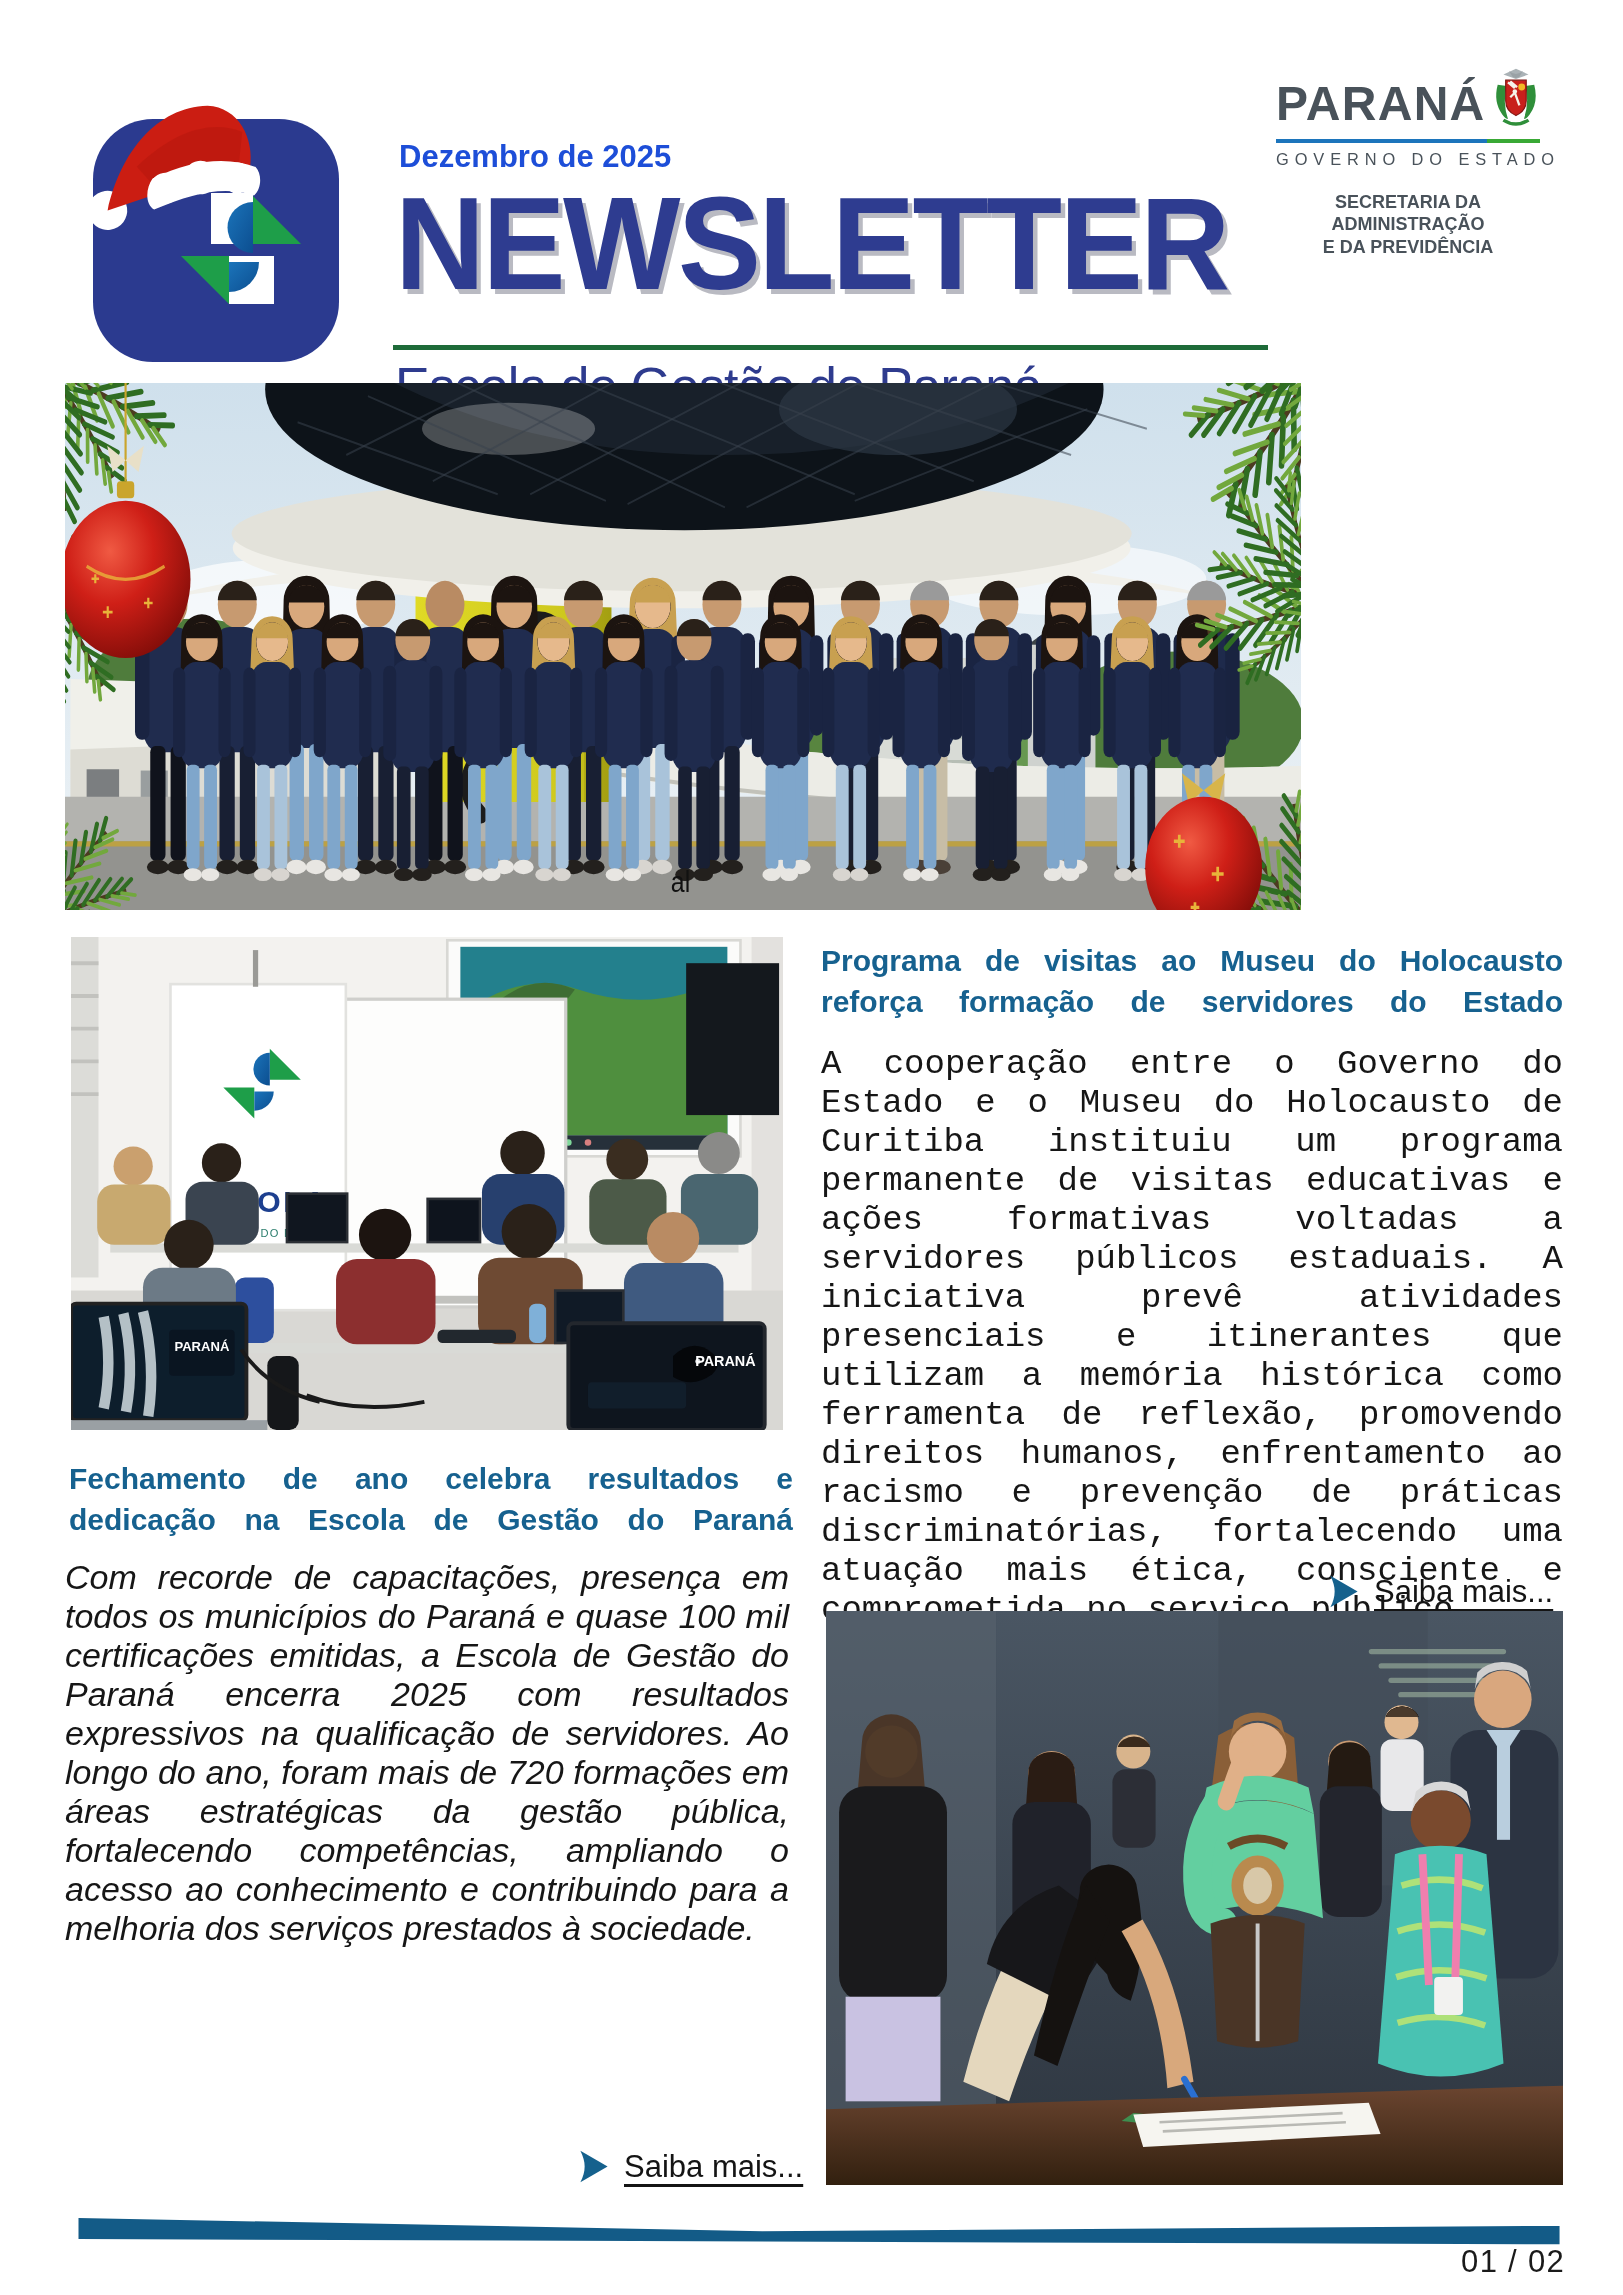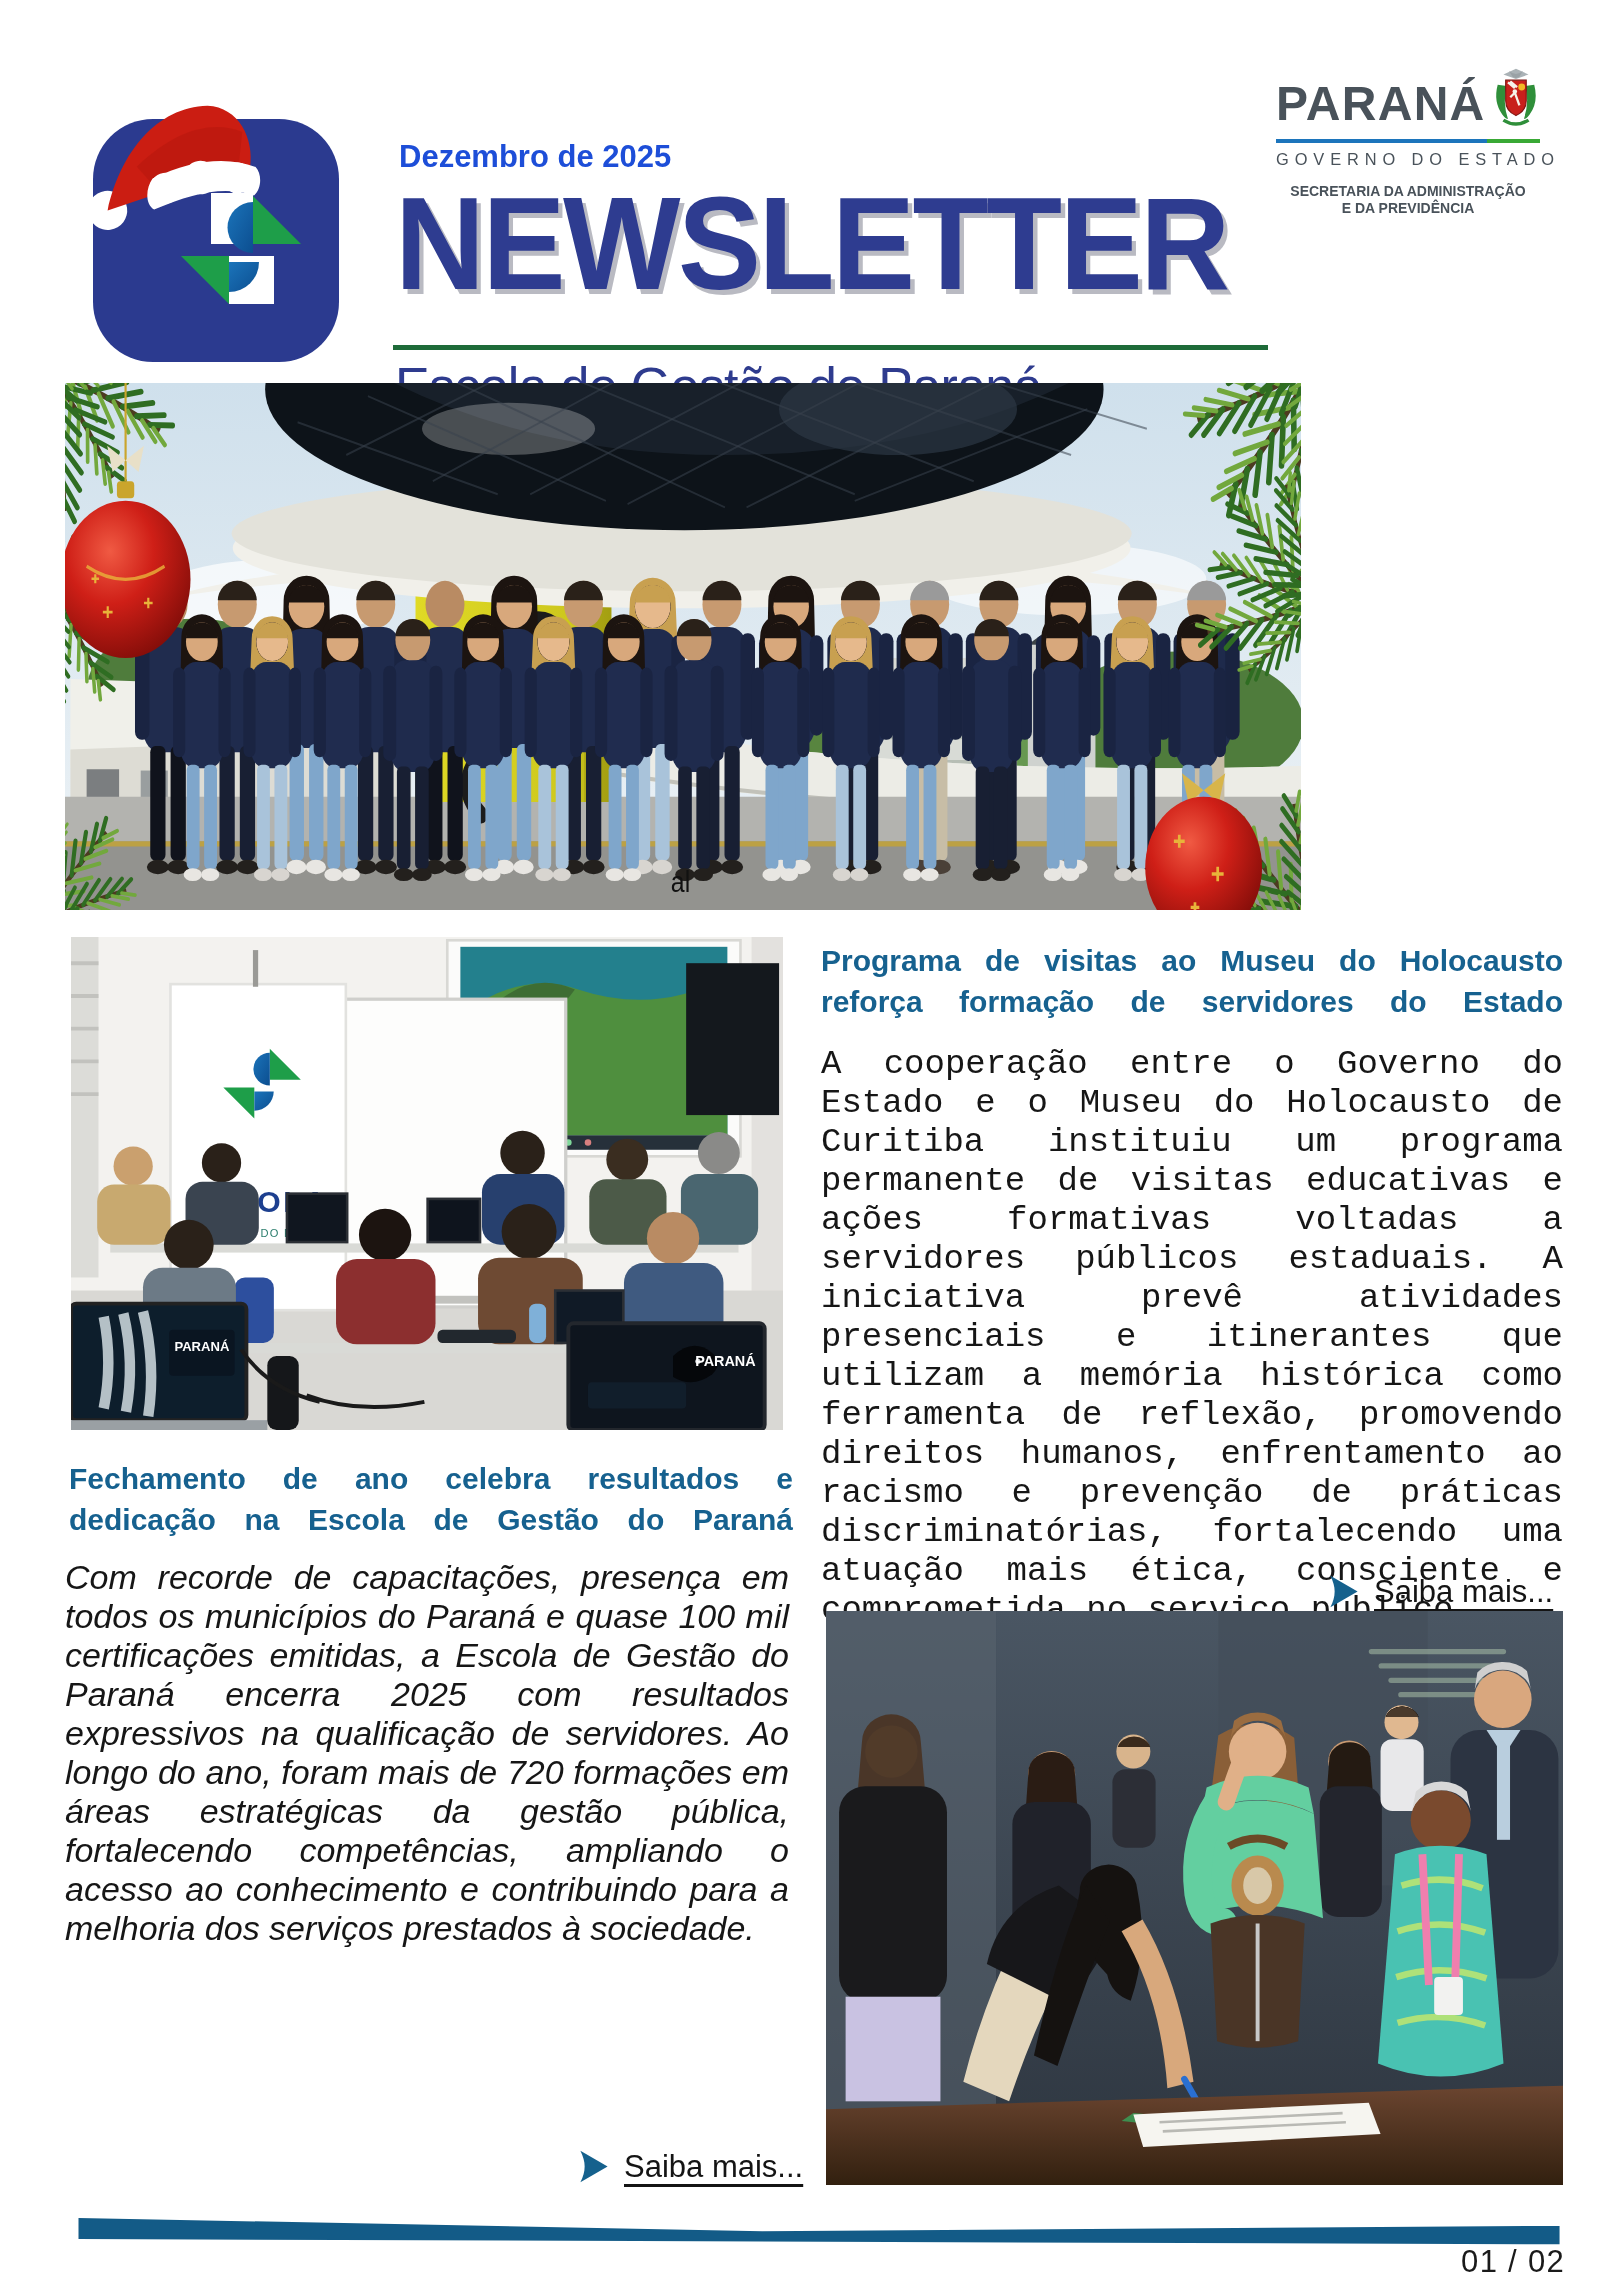--- a/index.html
+++ b/index.html
@@ -18,21 +18,21 @@
   .green-rule{left:393px;top:345px;width:875px;height:5.2px;background:#1e6b39;}
   .masthead-sub{left:395px;top:356px;font-size:52px;color:#2e3b8e;white-space:nowrap;letter-spacing:-0.7px;}
 
   .brand{left:1276px;top:63px;width:264px;text-align:center;color:#49525a;}
   .brand-row{display:flex;align-items:flex-start;justify-content:flex-start;gap:6.5px;}
   .brand-name{font-size:48px;font-weight:bold;letter-spacing:1.3px;color:#49525a;line-height:1;padding-top:17px;}
   .brand-lines{display:flex;width:100%;margin-top:3.9px;}
   .brand-line-blue{height:4.6px;background:#1c75bc;flex:4;}
   .brand-line-green{height:4.6px;background:#39a935;flex:1;}
   .brand-gov{margin-top:6.5px;font-size:16.4px;letter-spacing:5.9px;color:#49525a;white-space:nowrap;}
-  .brand-sec{margin-top:14px;font-size:14px;font-weight:bold;color:#49525a;line-height:1.25;}
+  .brand-sec{margin-top:22px;font-size:18px;font-weight:bold;color:#49525a;line-height:1.25;}
 
   
   figure{margin:0;padding:0;}
   .hero{left:65px;top:383px;width:1236px;height:527px;}
   .classroom{left:71px;top:937px;width:712px;height:493px;}
   .signing{left:826px;top:1611px;width:737px;height:574px;}
   figure svg{display:block;width:100%;height:100%;}
 
   
   .article-title{font-size:30px;font-weight:bold;color:#16618f;line-height:41px;

